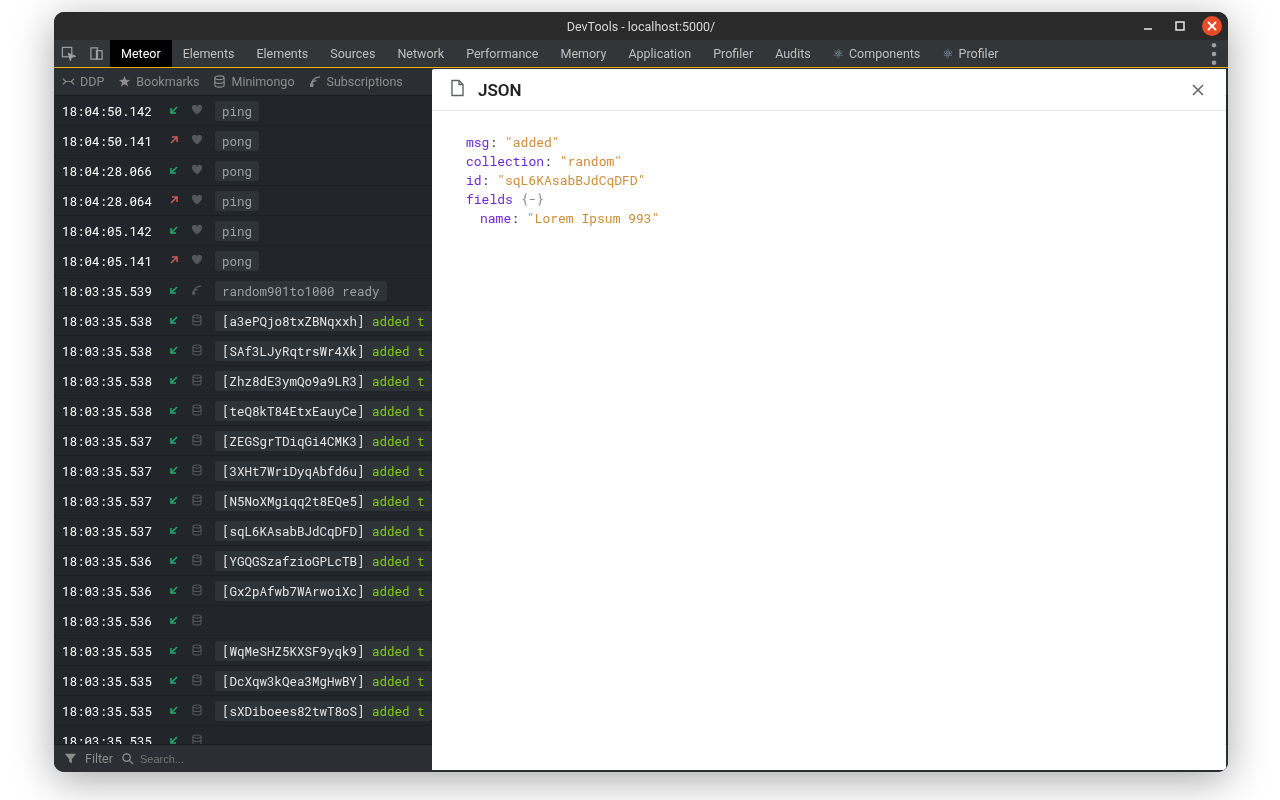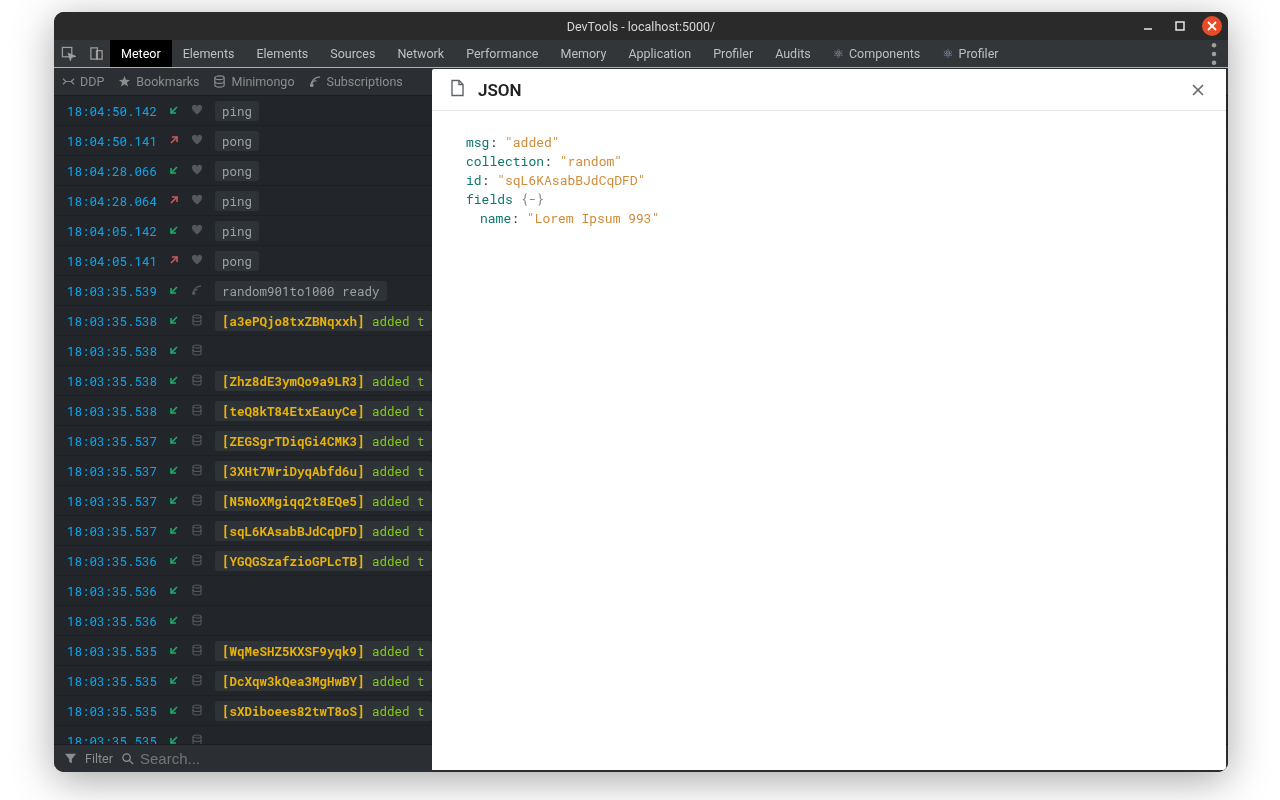--- a/index.html
+++ b/index.html
@@ -94,53 +94,53 @@
 }
 .logrow {
   height: 30px;
   display: flex;
   align-items: center;
   padding: 0 8px;
   gap: 10px;
   border-bottom: 1px solid #1c1f23;
   color: #888;
 }
-.logrow .ts { color: #0ea5e9; width: 95px; text-align: right; }
+.logrow .ts { color: #ffffff; width: 95px; }
 .logrow .arrow { width: 14px; text-align: center; }
 .logrow .arrow.in { color: #1fa971; }
 .logrow .arrow.out { color: #c95a5a; }
 .logrow .heart { color: #55585c; width: 14px; }
 .logrow .heart svg, .logrow .arrow svg, .logrow .dbicon svg, .logrow .subicon svg { width: 12px; height: 12px; }
 .logrow .dbicon, .logrow .subicon { color: #55585c; width: 14px; }
 .logrow .msg {
   background: #2e3338;
   padding: 2px 7px;
   border-radius: 3px;
   color: #9da0a4;
   white-space: nowrap;
 }
-.logrow .msg .idtxt { color: #eab308; font-weight: bold; }
+.logrow .msg .idtxt { color: #e5e5e5; }
 .logrow .msg .suffix { color: #84cc16; }
 
 .statusbar {
   height: 28px;
   background: #2b2f34;
   display: flex;
   align-items: center;
   color: #8d8d8d;
   font-size: 12.5px;
   padding: 0 10px;
   gap: 8px;
   border-top: 1px solid #1a1d21;
 }
 .statusbar .search {
   flex: 1; display: flex; align-items: center; gap: 6px;
 }
 .statusbar .search input {
-  background: transparent; border: none; color: #fef9c3; outline: none; font-size: 15px;
+  background: transparent; border: none; color: #fef9c3; outline: none; font-size: 11px;
   width: 120px;
 }
 .statusbar .count { display: flex; align-items: center; gap: 5px; }
 .statusbar svg { width: 13px; height: 13px; }
 
 .jsonpanel {
   position: absolute;
   top: 57px; left: 378px; right: 2px; bottom: 2px;
   background: #fff;
   border-top-left-radius: 2px;
@@ -161,21 +161,21 @@
   width: 24px; height: 24px; display: flex; align-items: center; justify-content: center;
 }
 .jsonpanel .jhead .closebtn svg { width: 14px; height: 14px; }
 .jsonpanel .jbody {
   padding: 22px 34px;
   font-family: "Roboto Mono", "SFMono-Regular", Consolas, monospace;
   font-size: 13px;
   line-height: 19px;
   color: #333;
 }
-.jbody .key { color: #0f766e; }
+.jbody .key { color: #6d28d9; }
 .jbody .colon { color: #333; }
 .jbody .str { color: #d08b39; }
 .jbody .num { color: #7a6bdc; }
 .jbody .brace { color: #888; }
 .indent1 { padding-left: 14px; }
 </style>
 </head>
 <body>
 
 <div class="window">
@@ -381,20 +381,21 @@
         <span class="ts">18:03:35.538</span>
         <span class="arrow in"><svg viewBox="0 0 12 12" fill="none" stroke="currentColor" stroke-width="1.6">
             <path d="M9 3 L3 9"></path>
             <path d="M3 4 V9 H8"></path>
           </svg></span>
         <span class="dbicon"><svg viewBox="0 0 12 12" fill="none" stroke="currentColor" stroke-width="1.1">
             <ellipse cx="6" cy="2.5" rx="4" ry="1.5"></ellipse>
             <path d="M2 2.5 V9.5 A4 1.5 0 0 0 10 9.5 V2.5"></path>
             <path d="M2 6 A4 1.5 0 0 0 10 6"></path>
           </svg></span>
+        <span class="msg"><span class="idtxt">[SAf3LJyRqtrsWr4Xk]</span> <span class="suffix">added t</span></span>
       </div>
       <div class="logrow">
         <span class="ts">18:03:35.538</span>
         <span class="arrow in"><svg viewBox="0 0 12 12" fill="none" stroke="currentColor" stroke-width="1.6">
             <path d="M9 3 L3 9"></path>
             <path d="M3 4 V9 H8"></path>
           </svg></span>
         <span class="dbicon"><svg viewBox="0 0 12 12" fill="none" stroke="currentColor" stroke-width="1.1">
             <ellipse cx="6" cy="2.5" rx="4" ry="1.5"></ellipse>
             <path d="M2 2.5 V9.5 A4 1.5 0 0 0 10 9.5 V2.5"></path>
@@ -484,20 +485,21 @@
         <span class="ts">18:03:35.536</span>
         <span class="arrow in"><svg viewBox="0 0 12 12" fill="none" stroke="currentColor" stroke-width="1.6">
             <path d="M9 3 L3 9"></path>
             <path d="M3 4 V9 H8"></path>
           </svg></span>
         <span class="dbicon"><svg viewBox="0 0 12 12" fill="none" stroke="currentColor" stroke-width="1.1">
             <ellipse cx="6" cy="2.5" rx="4" ry="1.5"></ellipse>
             <path d="M2 2.5 V9.5 A4 1.5 0 0 0 10 9.5 V2.5"></path>
             <path d="M2 6 A4 1.5 0 0 0 10 6"></path>
           </svg></span>
+        <span class="msg"><span class="idtxt">[Gx2pAfwb7WArwoiXc]</span> <span class="suffix">added t</span></span>
       </div>
       <div class="logrow">
         <span class="ts">18:03:35.536</span>
         <span class="arrow in"><svg viewBox="0 0 12 12" fill="none" stroke="currentColor" stroke-width="1.6">
             <path d="M9 3 L3 9"></path>
             <path d="M3 4 V9 H8"></path>
           </svg></span>
         <span class="dbicon"><svg viewBox="0 0 12 12" fill="none" stroke="currentColor" stroke-width="1.1">
             <ellipse cx="6" cy="2.5" rx="4" ry="1.5"></ellipse>
             <path d="M2 2.5 V9.5 A4 1.5 0 0 0 10 9.5 V2.5"></path>

